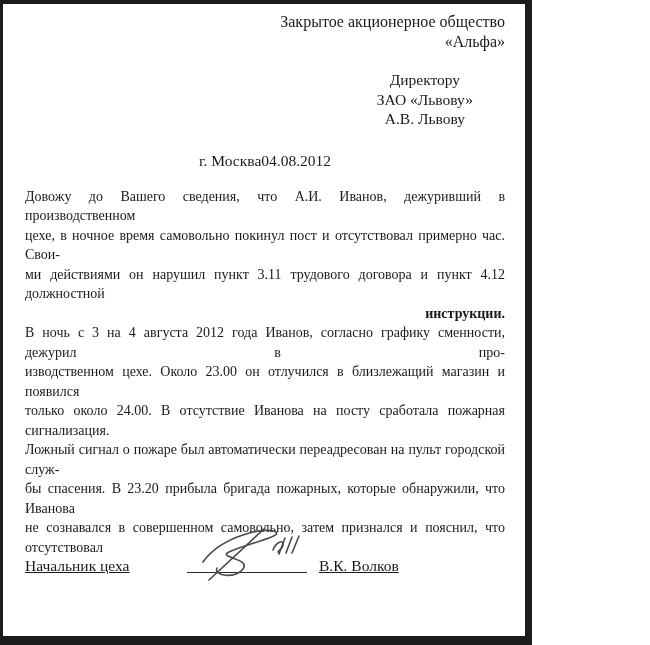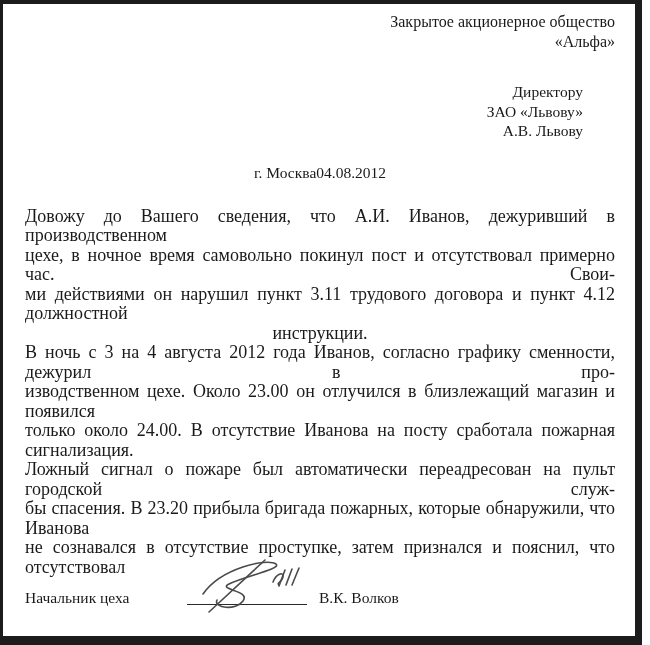--- a/index.html
+++ b/index.html
@@ -1,37 +1,37 @@
 <!DOCTYPE html>
 <html><head>
 <meta charset="utf-8">
 <style>
   html, body { margin: 0; padding: 0; background: #ffffff; }
   .page {
-    width: 642px;
+    width: 532px;
     height: 645px;
     box-sizing: border-box;
     border-style: solid;
     border-color: #1c1c1c;
     border-width: 4px 7px 9px 3px;
     background: #ffffff;
     padding: 8px 20px 0 22px;
     font-family: "Liberation Serif", "DejaVu Serif", serif;
     color: #1a1a1a;
     overflow: hidden;
   }
   .company { text-align: right; font-size: 16px; line-height: 20px; }
   .title-block { margin-top: 6px; text-align: center; font-weight: bold; font-size: 16.5px; line-height: 21px; }
-  .addressee { margin-top: 30px; margin-left: auto; margin-right: 32px; width: max-content; font-size: 15.5px; line-height: 19.5px; text-align: right; }
+  .addressee { margin-top: 18px; margin-left: auto; margin-right: 32px; width: max-content; font-size: 15.5px; line-height: 19.5px; text-align: center; }
   .place-date { margin-top: 22px; display: flex; justify-content: center; font-size: 15.5px; line-height: 20px; }
-  .body-text { margin-top: 24px; font-size: 18px; line-height: 19.5px; }
+  .body-text { margin-top: 16px; font-size: 14px; line-height: 19.5px; }
   .j { text-align: justify; text-align-last: justify; }
-  .last { text-align: center; }
+  .last { text-align: right; font-weight: bold; }
   .attachments { margin-top: 16px; font-size: 15.5px; line-height: 23px; }
-  .sig-row { margin-top: 12px; display: flex; align-items: baseline; font-size: 15.5px; }
+  .sig-row { margin-top: 0; display: flex; align-items: baseline; font-size: 15.5px; text-decoration: underline; }
   .sig-pos { width: 118px; }
   .sig-line { position: relative; width: 120px; margin-left: 44px; border-bottom: 1.5px solid #2a2a2a; height: 14px; align-self: flex-end; margin-bottom: 2px; }
   .sig-svg { position: absolute; left: -6px; bottom: -10px; }
   .sig-name { margin-left: 12px; }
 </style>
 </head>
 <body>
 
 <div class="page">
 
@@ -58,21 +58,21 @@
       <div class="j">цехе, в ночное время самовольно покинул пост и отсутствовал примерно час. Свои-</div>
       <div class="j">ми действиями он нарушил пункт 3.11 трудового договора и пункт 4.12 должностной</div>
       <div class="last">инструкции.</div>
     </div>
     <div>
       <div class="j">В ночь с 3 на 4 августа 2012 года Иванов, согласно графику сменности, дежурил в про-</div>
       <div class="j">изводственном цехе. Около 23.00 он отлучился в близлежащий магазин и появился</div>
       <div class="j">только около 24.00. В отсутствие Иванова на посту сработала пожарная сигнализация.</div>
       <div class="j">Ложный сигнал о пожаре был автоматически переадресован на пульт городской служ-</div>
       <div class="j">бы спасения. В 23.20 прибыла бригада пожарных, которые обнаружили, что Иванова</div>
-      <div class="j">не сознавался в отсутствие проступке, затем признался и пояснил, что отсутствовал</div>
+      <div class="j">не сознавался в совершенном самовольно, затем признался и пояснил, что отсутствовал</div>
     </div>
   </div>
 
 
   <div class="sig-row">
     <span class="sig-pos">Начальник цеха</span>
     <span class="sig-line">
       <svg class="sig-svg" width="132" height="58" viewBox="0 0 132 58">
         <g fill="none" stroke="#4a4a4a" stroke-width="1.6" stroke-linecap="round">
           <path d="M22,38 C40,12 86,2 95,8 C101,13 64,20 48,28 C36,34 70,34 62,45 C55,55 32,52 36,44"></path>

